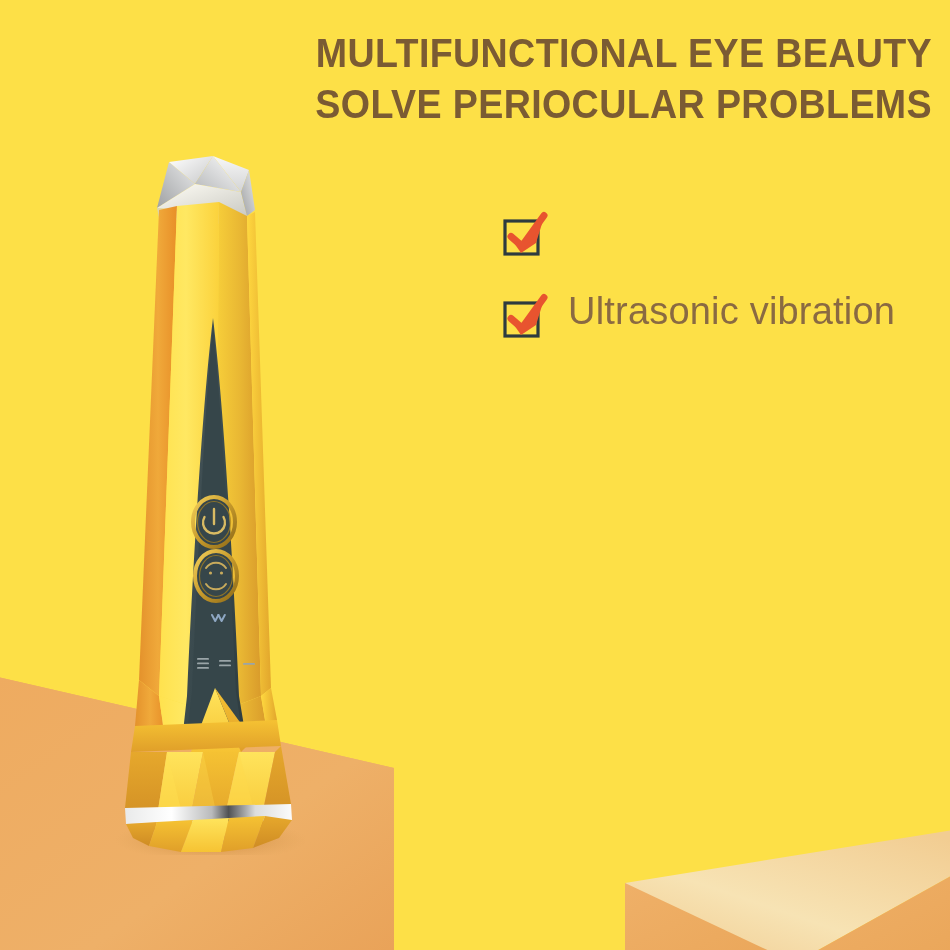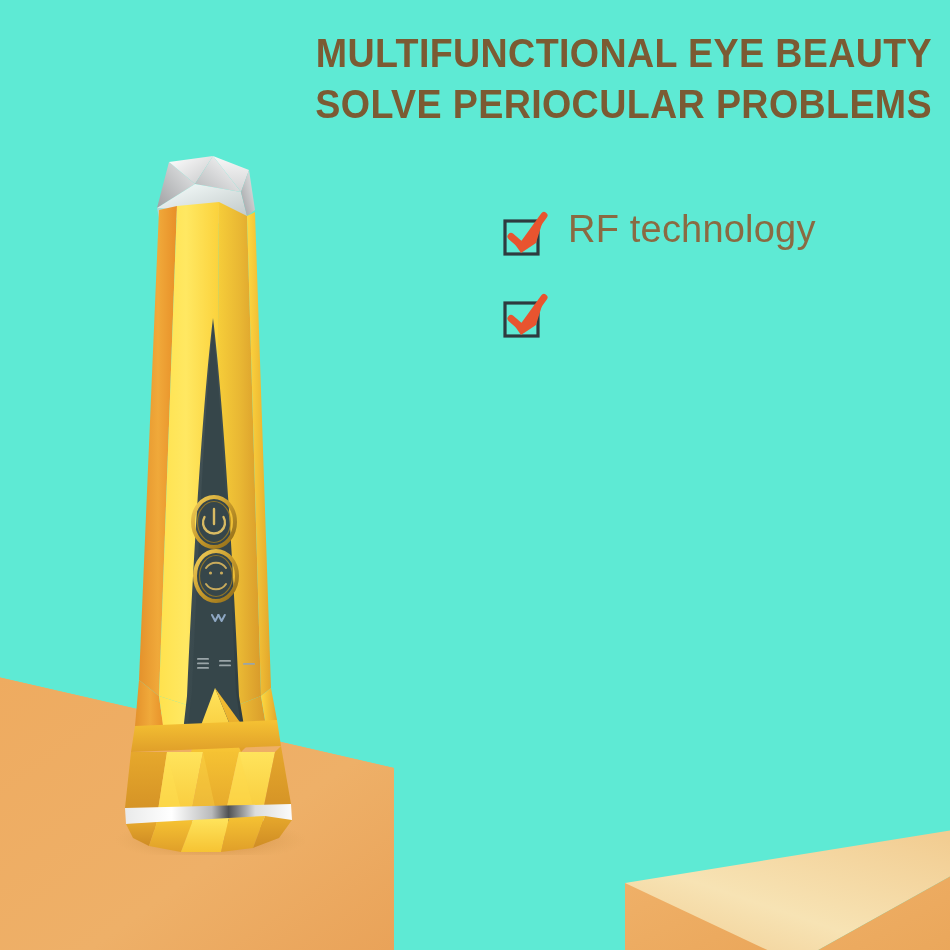--- a/index.html
+++ b/index.html
@@ -7,21 +7,21 @@
     padding: 0;
     background: #ffffff;
   }
   body {
     font-family: "Liberation Sans", sans-serif;
   }
   #stage {
     position: relative;
     width: 950px;
     height: 950px;
-    background: #5eead4;
+    background: #fde047;
     overflow: hidden;
   }
 
   
   .platform {
     position: absolute;
   }
   #platform-left {
     left: -6px;
     top: 650px;
@@ -334,29 +334,29 @@
   <div id="feature-list">
 
     <div class="feature-row">
       <span class="checkbox-icon">
         <svg width="46" height="46" viewBox="0 0 46 46">
           <rect x="2" y="9" width="33" height="33" fill="none" stroke="#2e3b3f" stroke-width="3.2"></rect>
           <path d="M7,25 L18,35 L42,2 L33,31 L18,41 Z" fill="#e8542f"></path>
           <path d="M8,24.5 L19,34 L41,3.5" fill="none" stroke="#e8542f" stroke-width="7" stroke-linecap="round" stroke-linejoin="round"></path>
         </svg>
       </span>
-      <span class="feature-label">RF technology</span>
     </div>
 
 
     <div class="feature-row">
       <span class="checkbox-icon">
         <svg width="46" height="46" viewBox="0 0 46 46">
           <rect x="2" y="9" width="33" height="33" fill="none" stroke="#2e3b3f" stroke-width="3.2"></rect>
           <path d="M7,25 L18,35 L42,2 L33,31 L18,41 Z" fill="#e8542f"></path>
           <path d="M8,24.5 L19,34 L41,3.5" fill="none" stroke="#e8542f" stroke-width="7" stroke-linecap="round" stroke-linejoin="round"></path>
         </svg>
       </span>
+      <span class="feature-label">Ultrasonic vibration</span>
     </div>
 
   </div>
 
 </div>
 
 </body></html>

